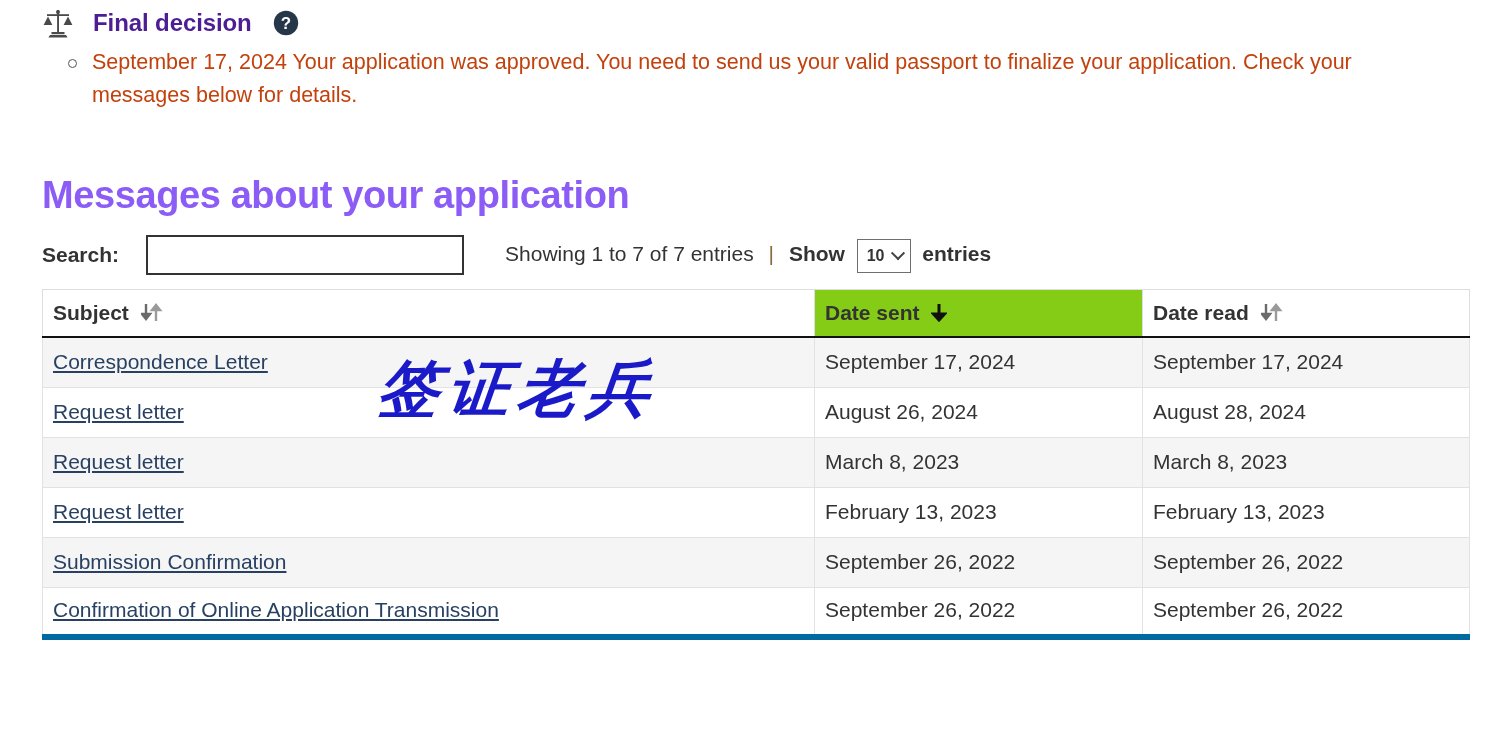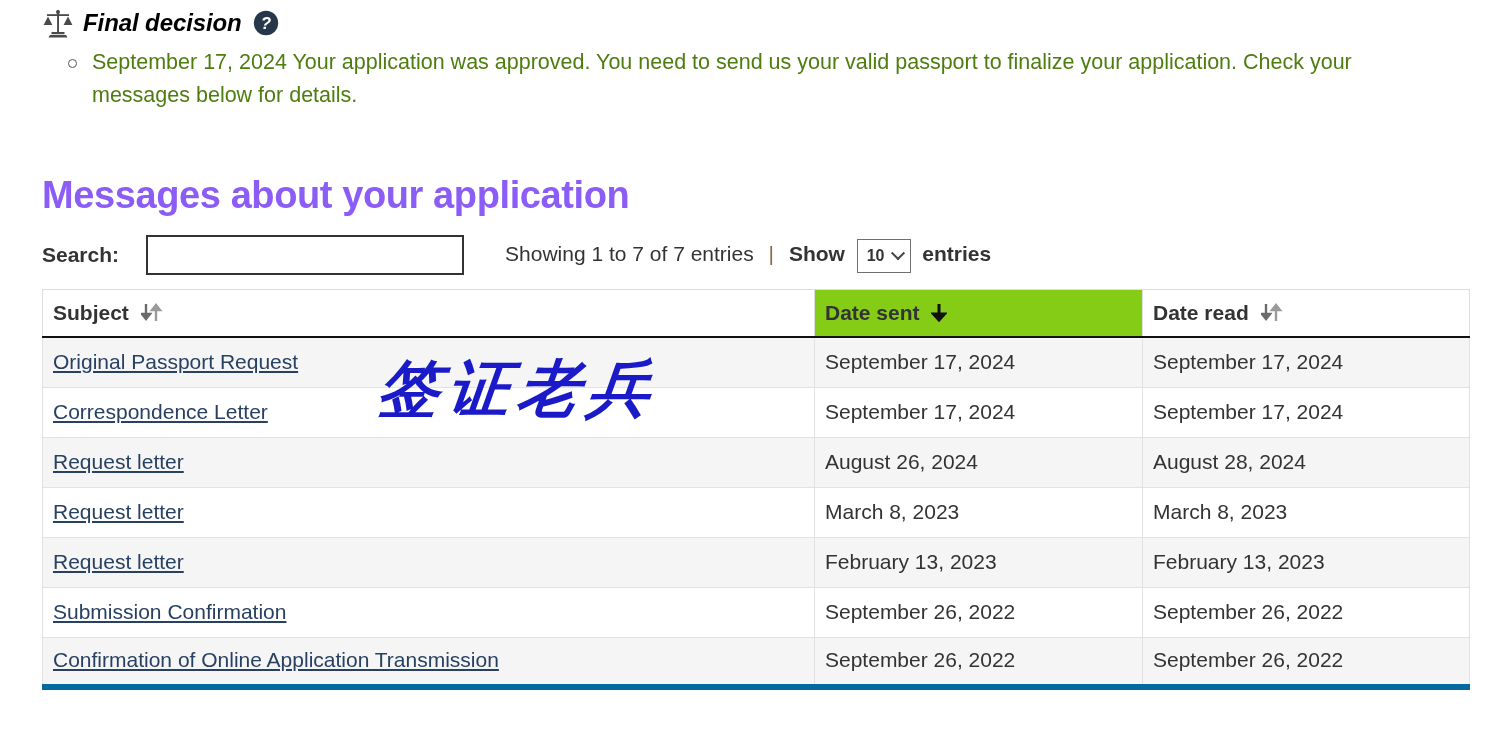--- a/index.html
+++ b/index.html
@@ -20,26 +20,25 @@
     padding: 0;
   }
 
   
   .decision-block {
     padding: 8px 0 0 42px;
   }
   .decision-head {
     display: flex;
     align-items: center;
-    gap: 9px;
+    gap: 19px;
     font-size: 24px;
     font-weight: bold;
-    color: #000000;
+    color: #4c1d95;
     letter-spacing: -0.1px;
-    font-style: italic;
   }
   .scales-icon {
     width: 32px;
     height: 30px;
     flex: 0 0 auto;
     display: block;
   }
   .help-icon {
     width: 26px;
     height: 26px;
@@ -49,21 +48,21 @@
   }
   .decision-list {
     margin: 8px 0 0 0;
     padding: 0 0 0 50px;
     list-style: none;
   }
   .decision-item {
     position: relative;
     font-size: 21.5px;
     line-height: 1.52;
-    color: #4d7c0f;
+    color: #c2410c;
     max-width: 1330px;
   }
   .decision-item::before {
     content: "";
     position: absolute;
     left: -24px;
     top: 13px;
     width: 7px;
     height: 7px;
     border: 1.6px solid #555;
@@ -309,25 +308,20 @@
               <svg width="22" height="19" viewBox="0 0 22 19" xmlns="http://www.w3.org/2000/svg" aria-hidden="true">
                 <path d="M5 1 v11 M5 16 l-4 -5 h8 Z" stroke="#6b6b6b" stroke-width="2.4" fill="#6b6b6b"></path>
                 <path d="M15 18 v-11 M15 2 l-4 5 h8 Z" stroke="#9a9a9a" stroke-width="2.4" fill="#9a9a9a"></path>
               </svg>
             </span>
           </th>
         </tr>
       </thead>
       <tbody id="table-body">
           <tr>
-            <td><a class="cell-link">Original Passport Request</a></td>
-            <td>September 17, 2024</td>
-            <td>September 17, 2024</td>
-          </tr>
-          <tr>
             <td><a class="cell-link">Correspondence Letter</a></td>
             <td>September 17, 2024</td>
             <td>September 17, 2024</td>
           </tr>
           <tr>
             <td><a class="cell-link">Request letter</a></td>
             <td>August 26, 2024</td>
             <td>August 28, 2024</td>
           </tr>
           <tr>

